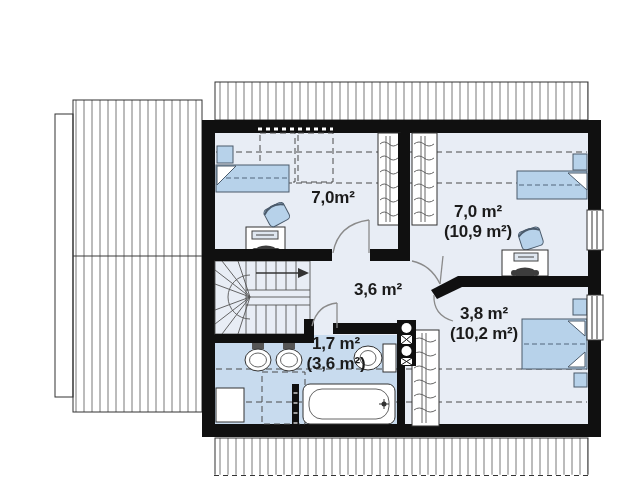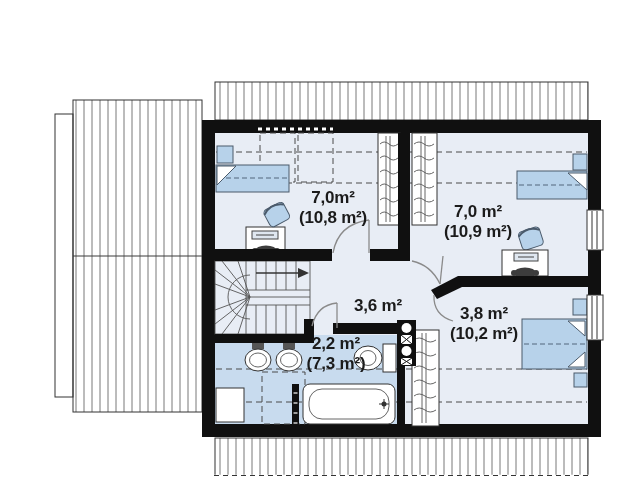--- a/index.html
+++ b/index.html
@@ -264,31 +264,30 @@
     <path d="M434 263 Q433 283 453 289" class="door"></path>
   </g>
   <g>
     <path d="M312 294 Q317 273 337 271" class="door"></path>
     <line x1="337" y1="271" x2="337" y2="296" class="door"></line>
   </g>
 </svg>
 
 <div class="lbl" style="left:263px;top:156px;width:140px;">
   <div>7,0m²</div>
-  <div>(10,8 m²)</div>
 </div>
 <div class="lbl" style="left:408px;top:170px;width:140px;">
   <div>7,0 m²</div>
   <div>(10,9 m²)</div>
 </div>
-<div class="lbl" style="left:328px;top:264px;width:100px;text-align:center;">
+<div class="lbl" style="left:328px;top:248px;width:100px;text-align:center;">
   <div>3,6 m²</div>
 </div>
 <div class="lbl" style="left:276px;top:302px;width:120px;">
-  <div>2,2 m²</div>
-  <div>(7,3 m²)</div>
+  <div>1,7 m²</div>
+  <div>(3,6 m²)</div>
 </div>
 <div class="lbl" style="left:414px;top:272px;width:140px;">
   <div>3,8 m²</div>
   <div>(10,2 m²)</div>
 </div>
 
 </div>
 
 </body></html>

